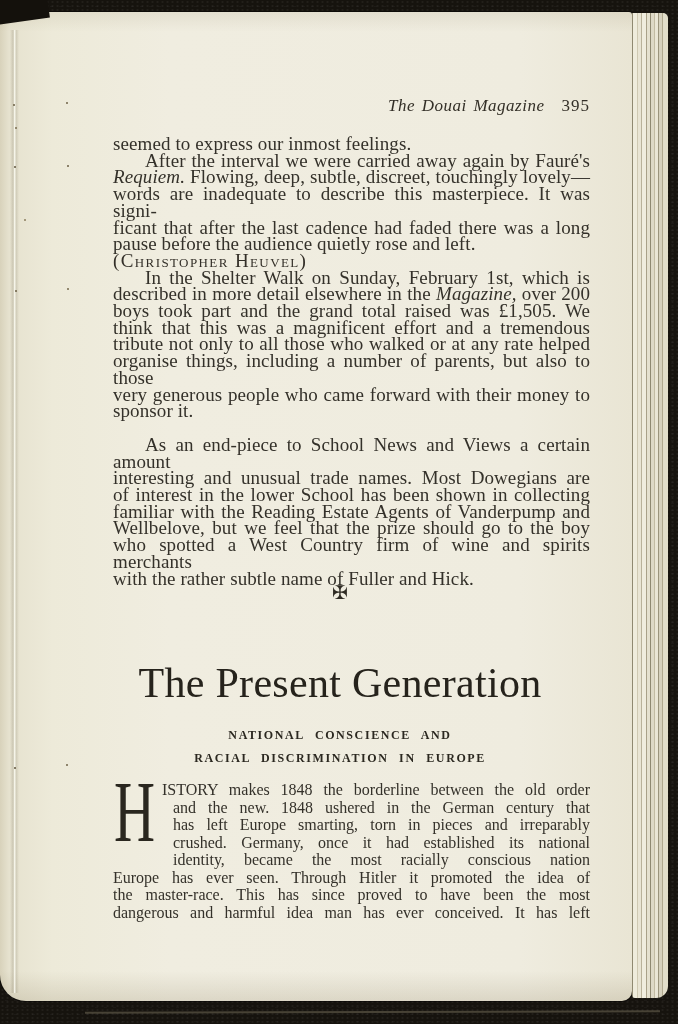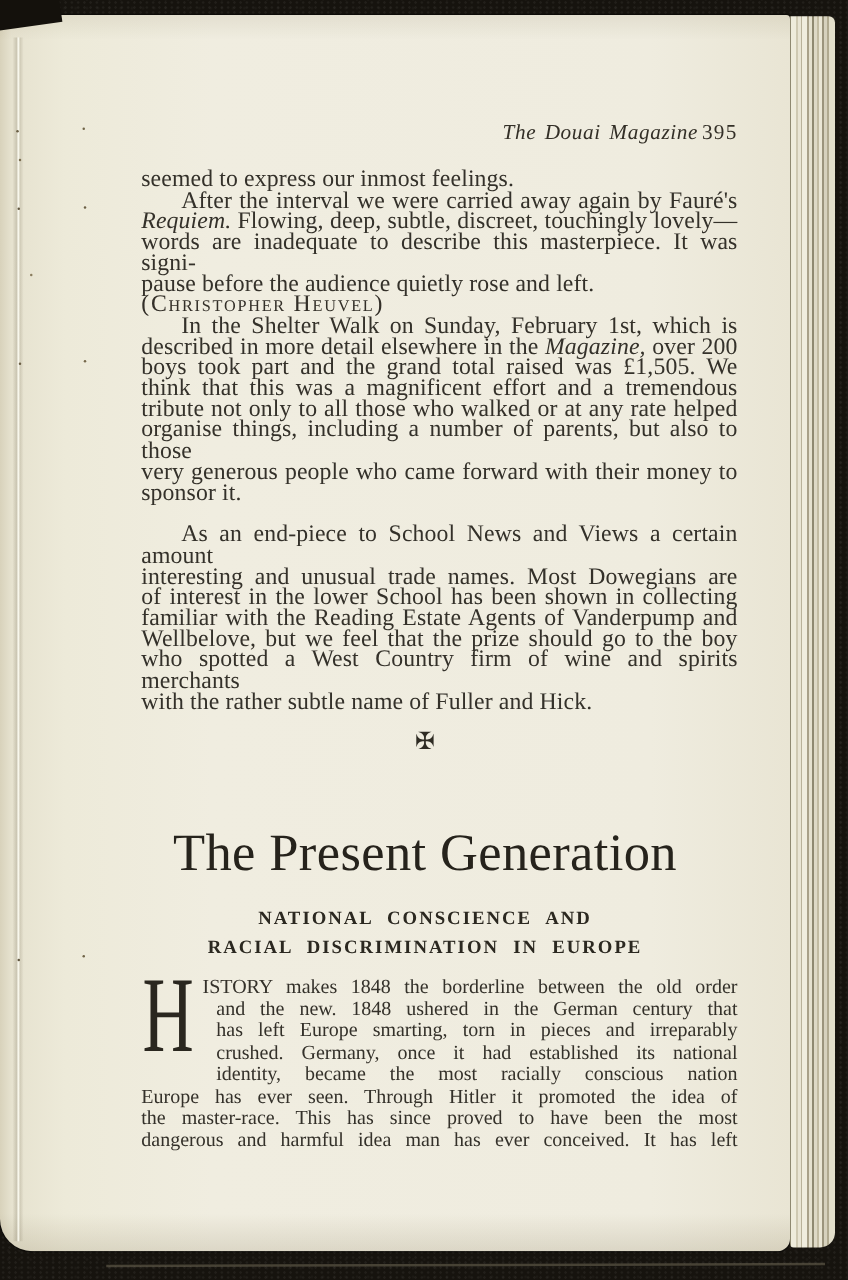--- a/index.html
+++ b/index.html
@@ -48,36 +48,36 @@
       #9b947c 26px 27px, #d6d1bd 27px 30px, #b0a98f 30px 31px, #e2deca 31px 36px);
     border-radius:0 5px 12px 3px;
   }
   .cloth-line{
     position:absolute;left:85px;top:1011px;width:575px;height:2px;
     background:rgba(185,175,145,0.30);transform:rotate(-0.15deg);
   }
   
   .runhead{position:absolute;top:84px;right:42px;font-size:17px;color:#332f27;white-space:nowrap;}
   .runhead .mag{font-style:italic;letter-spacing:0.5px;word-spacing:2px;}
-  .runhead .num{margin-left:3px;letter-spacing:1px;}
+  .runhead .num{margin-left:17px;letter-spacing:1px;}
   
   .column{position:absolute;left:113px;width:477px;color:#34312a;}
   .news{top:124px;font-size:19px;line-height:16.7px;letter-spacing:0.1px;}
   .jline{text-align:justify;text-align-last:justify;}
   .jline.endline{text-align-last:left;}
   .jline.ind{text-indent:32px;}
   .it{font-style:italic;}
   .byline{font-variant:small-caps;letter-spacing:1.4px;text-align:left;padding-right:16px;color:#332f28;}
   .para.gap{margin-top:17px;}
   
   .ornament{position:absolute;left:100px;top:569px;width:480px;text-align:center;font-size:19px;color:#2e2b23;}
   .title{position:absolute;left:100px;top:650px;width:480px;margin:0;text-align:center;
          font-size:42px;font-weight:normal;line-height:1;color:#26231c;letter-spacing:0.3px;}
   .subtitle{position:absolute;left:100px;top:712px;width:480px;text-align:center;
-            font-weight:bold;font-size:15px;line-height:23px;letter-spacing:1.6px;word-spacing:6px;color:#2b2820;}
+            font-weight:bold;font-size:12px;line-height:23px;letter-spacing:1.6px;word-spacing:6px;color:#2b2820;}
   
   .article{top:769px;font-size:16px;line-height:17.5px;}
   .dropcap{
     position:absolute;left:1px;top:-12px;font-size:86px;line-height:1;color:#2a271f;
     transform:scaleX(0.66);transform-origin:left top;
   }
   .dc-lines .jline{padding-left:60px;}
   .dc-lines .jline:first-child{padding-left:49px;}
 </style>
 </head>
@@ -94,20 +94,21 @@
     </div>
 
     <div class="column news">
       <div class="para">
           <div class="jline endline"><span>seemed to express our inmost feelings.</span></div>
         </div>
       <div class="para">
           <div class="jline ind"><span>After the interval we were carried away again by Fauré's</span></div>
           <div class="jline"><span class="it">Requiem.</span><span>  Flowing, deep, subtle, discreet, touchingly lovely—</span></div>
           <div class="jline"><span>words are inadequate to describe this masterpiece. It was signi-</span></div>
+          <div class="jline"><span>ficant that after the last cadence had faded there was a long</span></div>
           <div class="jline endline"><span>pause before the audience quietly rose and left.</span></div>
         </div>
       <div class="byline">(Christopher Heuvel)</div>
       <div class="para">
           <div class="jline ind"><span>In the Shelter Walk on Sunday, February 1st, which is</span></div>
           <div class="jline"><span>described in more detail elsewhere in the </span><span class="it">Magazine,</span><span> over 200</span></div>
           <div class="jline"><span>boys took part and the grand total raised was £1,505. We</span></div>
           <div class="jline"><span>think that this was a magnificent effort and a tremendous</span></div>
           <div class="jline"><span>tribute not only to all those who walked or at any rate helped</span></div>
           <div class="jline"><span>organise things, including a number of parents, but also to those</span></div>

